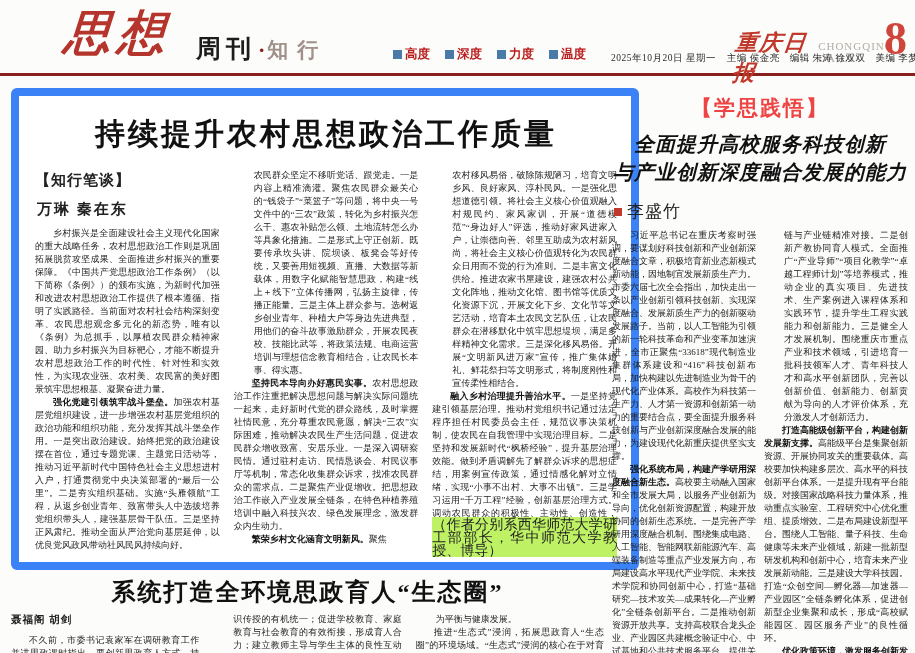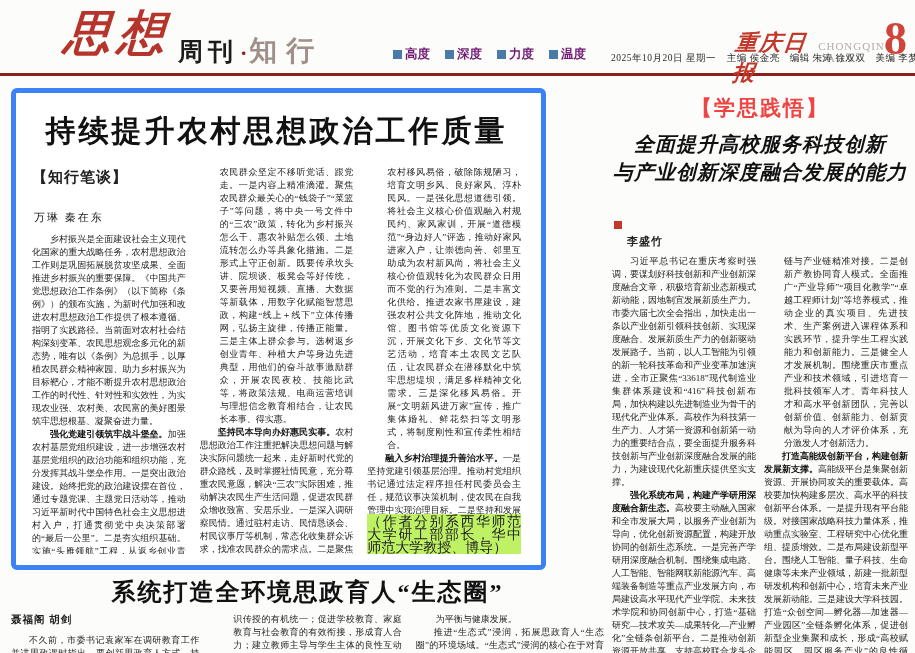--- a/index.html
+++ b/index.html
@@ -2,56 +2,56 @@
 <html><head>
 <meta charset="utf-8">
 <style>
   * { margin:0; padding:0; box-sizing:border-box; }
   html,body { background:#dedcd8; font-family:"Liberation Serif","DejaVu Serif",serif; }
   .page { position:relative; width:915px; height:653px; background:#fcfcfa; overflow:hidden; margin:0 auto; }
 
   
   .header { position:absolute; left:0; top:0; width:915px; height:76px; background:#fcfcfa; border-bottom:3px solid #8a211c; }
   .brand { position:absolute; left:64px; top:2px; font-size:47px; font-weight:bold; font-style:italic; color:#b5342c; letter-spacing:7px; transform:skewX(-4deg); }
-  .weekly-row { position:absolute; left:178px; top:32px; display:flex; align-items:baseline; }
+  .weekly-row { position:absolute; left:196px; top:32px; display:flex; align-items:baseline; }
   .weekly { font-size:25px; font-weight:bold; color:#1c1c1c; letter-spacing:5px; }
   .sep { font-size:22px; color:#8a211c; margin:0 2px; font-weight:bold; }
-  .edition { font-size:28px; font-weight:bold; color:#a0908a; letter-spacing:9px; }
+  .edition { font-size:21px; font-weight:bold; color:#a0908a; letter-spacing:9px; }
   .nav { position:absolute; left:393px; top:46px; display:flex; gap:15px; }
-  .nav-item { display:flex; align-items:center; gap:3px; color:#701a75; font-size:12.5px; font-weight:bold; }
+  .nav-item { display:flex; align-items:center; gap:3px; color:#b91c1c; font-size:12.5px; font-weight:bold; }
   .nav-sq { width:9px; height:9px; background:#4a7aa8; display:inline-block; }
   .dateline { position:absolute; left:611px; top:52px; font-size:9.5px; color:#2a2a2a; white-space:nowrap; letter-spacing:0.5px; }
   .dateline span { margin-right:8px; }
   .paper { position:absolute; left:734px; top:28px; display:flex; align-items:baseline; gap:5px; }
   .paper-cn { font-size:22px; font-weight:bold; font-style:italic; color:#c0392b; letter-spacing:2px; transform:skewX(-6deg); }
   .paper-en { font-size:11px; color:#b3aca6; letter-spacing:1px; }
   .pageno { position:absolute; right:8px; top:12px; font-size:46px; color:#cf453c; font-weight:bold; }
 
   
   .cols { display:flex; gap:14px; }
   .col { flex:1 1 0; overflow:hidden; position:relative; }
   .body-text p { font-size:9px; line-height:13px; text-align:justify; color:#222; text-indent:2em; }
   .body-text p.cont { text-indent:0;margin-left:20px; }
   .body-text b { font-weight:bold; color:#111; }
 
   
-  .main-box { position:absolute; left:11px; top:88px; width:535px; height:482px; border:5px solid #3b82f6; border-radius:6px; background:#fff; padding:8px 20px 8px 16px; }
+  .main-box { position:absolute; left:11px; top:88px; width:628px; height:482px; border:8px solid #3b82f6; border-radius:6px; background:#fff; padding:8px 14px 8px 16px; }
   .main-title { text-align:center; font-size:30px; font-weight:bold; letter-spacing:3px; color:#111; margin-top:10px; }
   .main-cols { margin-top:14px; height:388px; }
   .column-tag { font-size:15px; font-weight:bold; color:#222; letter-spacing:1px; margin-top:2px; }
-  .authors { font-size:11px; font-weight:normal; color:#222; margin:23px 0 8px 2px; letter-spacing:2px; }
+  .authors { font-size:15px; font-weight:bold; color:#222; margin:10px 0 8px 2px; letter-spacing:2px; }
   .attribution { position:absolute; left:0; right:0; bottom:0; background:#bef264; font-size:14px; line-height:13px; color:#222; text-align:justify; padding-top:1px; }
 
   
   .right-art { position:absolute; left:612px; top:90px; width:296px; height:563px; overflow:hidden; }
   .right-tag { text-align:center; font-size:21px; font-weight:bold; color:#ef4444; letter-spacing:2px; margin-top:4px; }
   .right-title { text-align:center; font-size:20px; font-weight:bold; color:#111; line-height:28px; letter-spacing:1px; margin-top:8px;font-style:italic; }
   .right-author { display:flex; align-items:center; gap:5px; margin:14px 0 6px 2px; }
   .author-sq { width:8px; height:8px; background:#c0392b; display:inline-block; }
-  .right-author span { font-size:11px; font-weight:bold; letter-spacing:1px; color:#222;margin-top:34px; }
+  .right-author span { font-size:17px; font-weight:normal; letter-spacing:1px; color:#222; }
   .right-cols { height:428px; gap:8px; }
 
   
   .bottom-art { position:absolute; left:11px; top:576px; width:593px; height:77px; overflow:hidden; }
   .bottom-title { text-align:center; font-size:24px; font-weight:bold; letter-spacing:2px; color:#111; }
   .bottom-cols { margin-top:5px; height:44px; }
   .bottom-authors { font-size:10.5px; font-weight:bold; color:#222; letter-spacing:1px; margin-bottom:7px; }
 </style>
 </head>
 <body>

